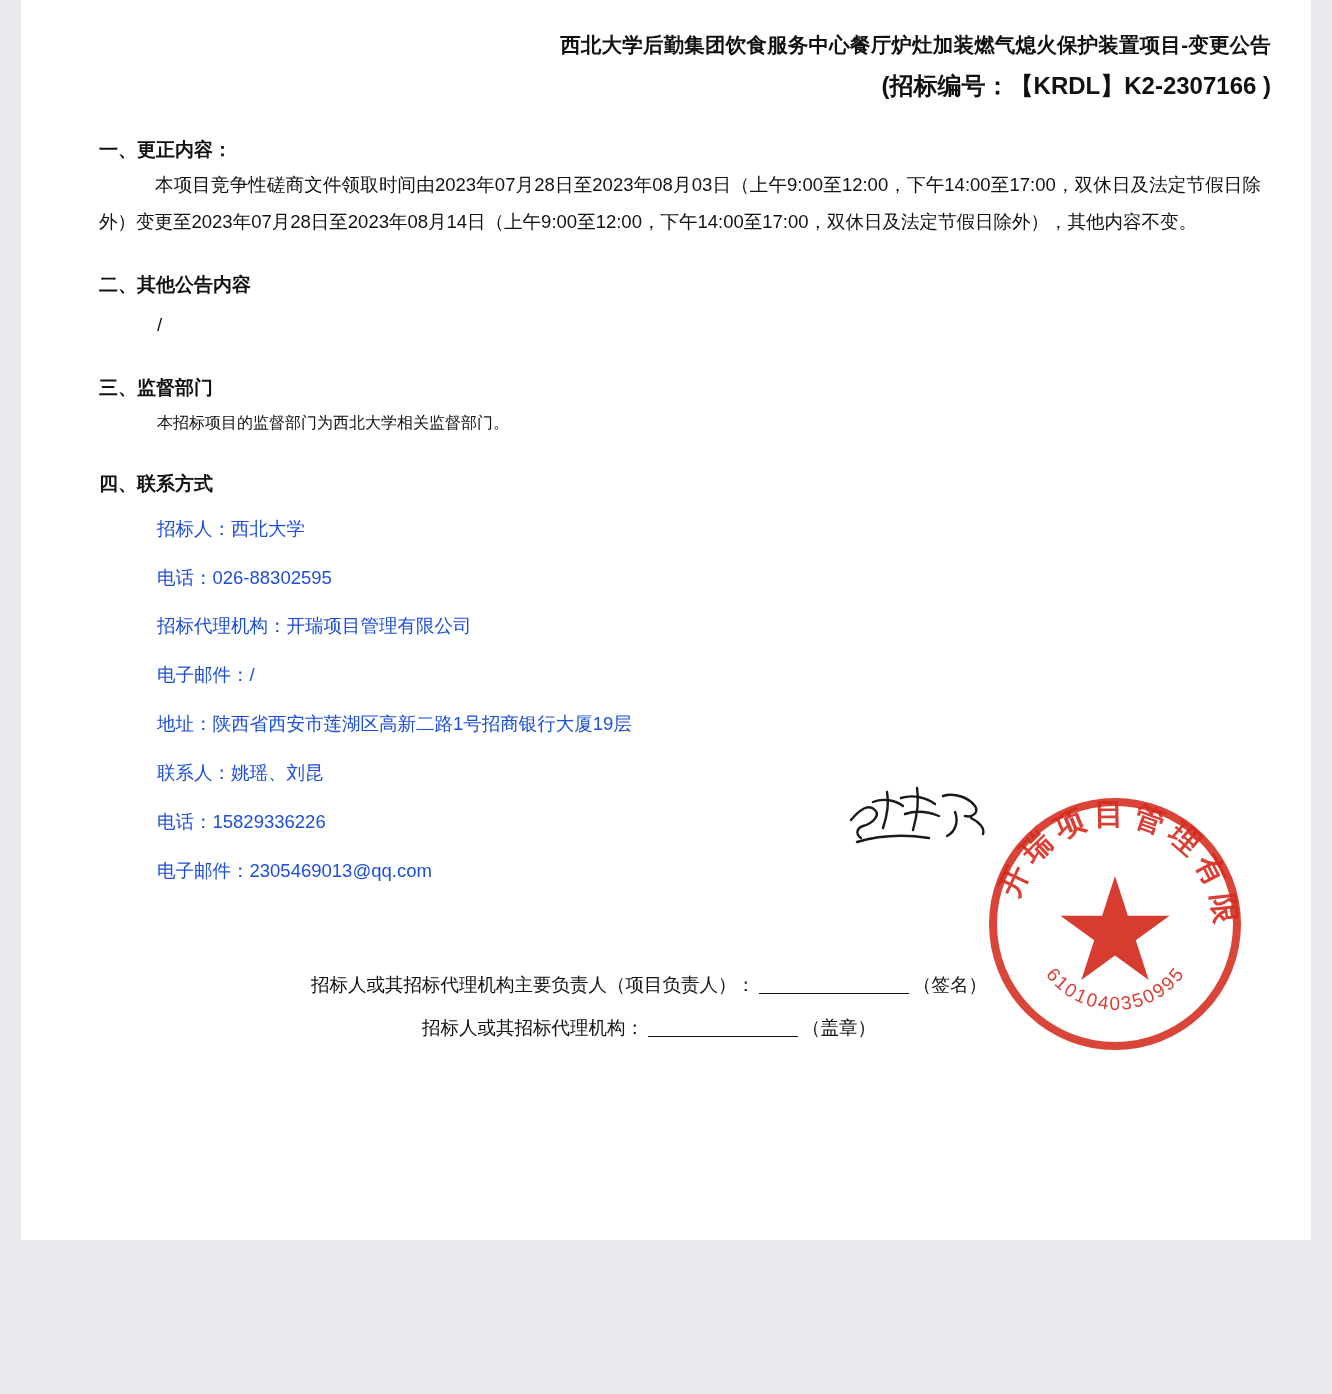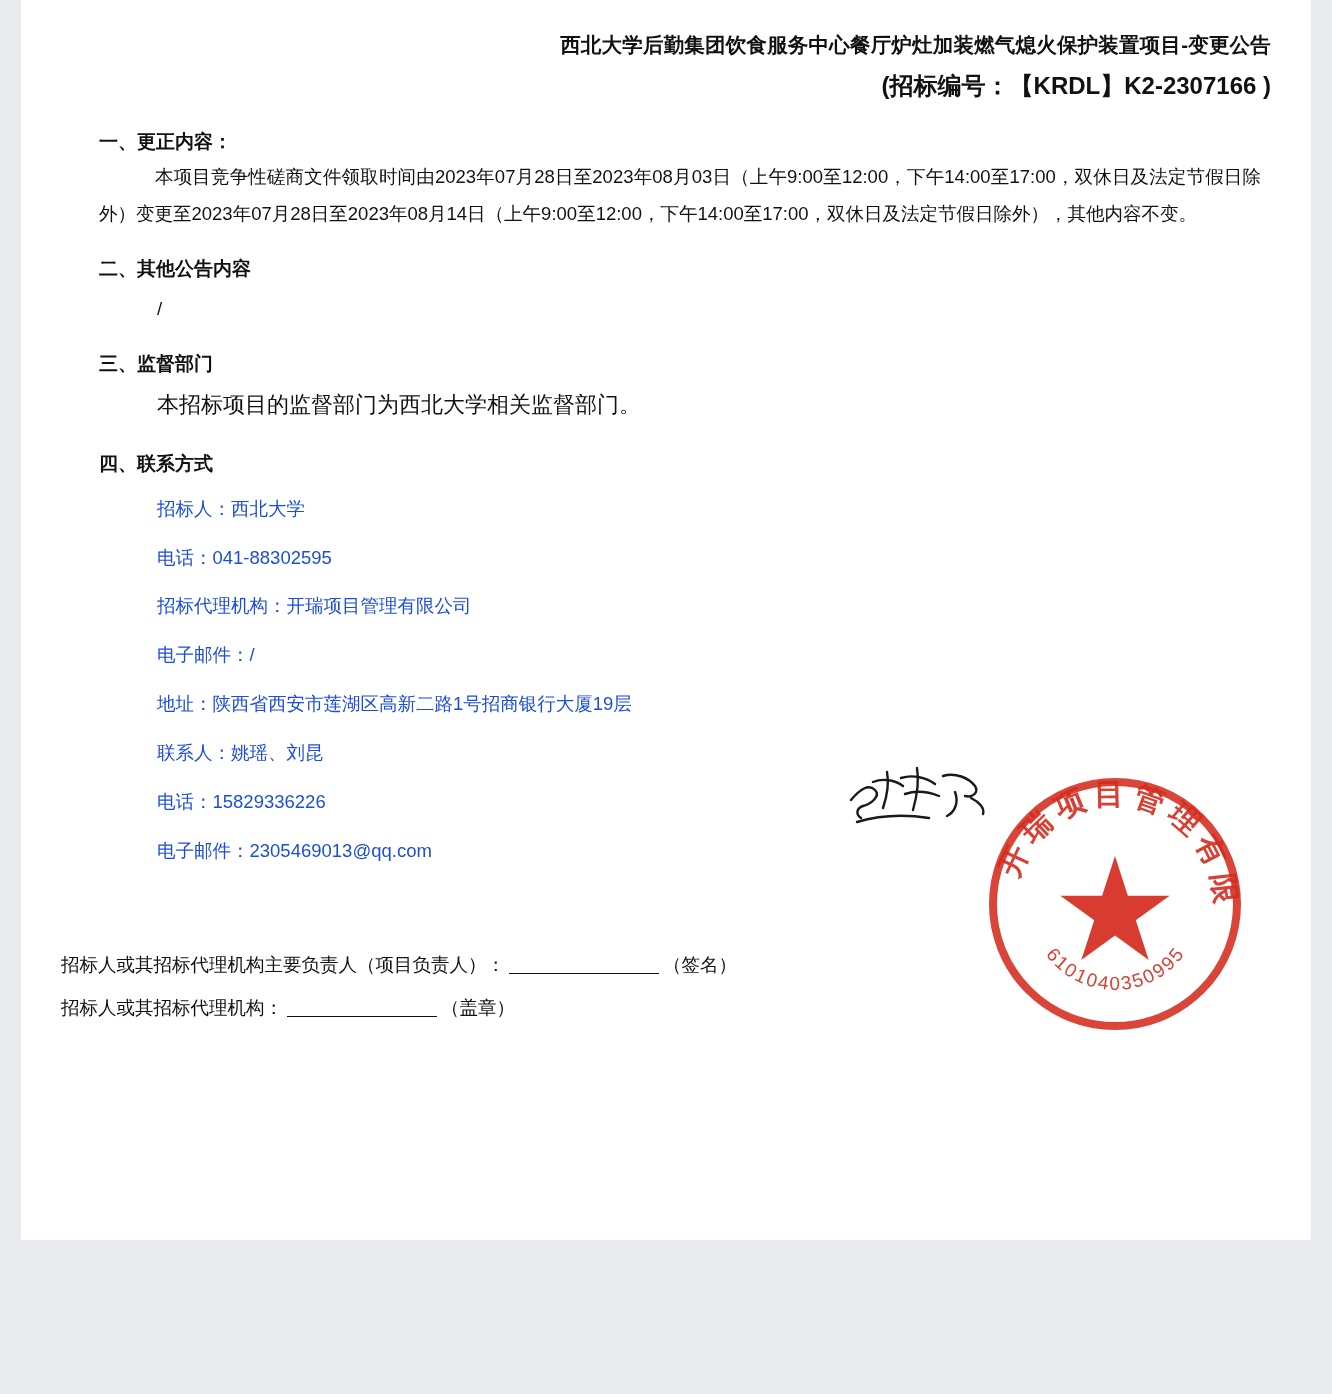--- a/index.html
+++ b/index.html
@@ -37,21 +37,21 @@
     font-size: 24px;
     font-weight: bold;
     color: #111;
     line-height: 1.6;
     margin-top: 6px;
   }
   .section-heading {
     font-size: 19px;
     font-weight: bold;
     color: #111;
-    margin-top: 22px;
+    margin-top: 30px;
     padding-left: 38px;
     line-height: 1.6;
   }
   .body-para {
     font-size: 18.5px;
     color: #111;
     line-height: 2.0;
     text-align: justify;
     padding-left: 38px;
     padding-right: 10px;
@@ -64,40 +64,40 @@
     padding-left: 96px;
   }
   .slash-line {
     font-size: 18.5px;
     color: #111;
     line-height: 2.0;
     padding-left: 96px;
     margin-top: 6px;
   }
   .plain-line {
-    font-size: 22px;
+    font-size: 16px;
     color: #111;
     line-height: 2.0;
     padding-left: 96px;
     margin-top: 4px;
   }
   .contact-list {
     margin-top: 10px;
   }
   .contact-list .sub-line {
     margin-top: 10px;
   }
   .signature-area {
     margin-top: 74px;
     position: relative;
   }
   .sig-line {
     font-size: 18.5px;
     color: #111;
-    text-align: left;
+    text-align: center;
     padding-right: 34px;
     line-height: 2.3;
     white-space: nowrap;
   }
   .blank-underline {
     display: inline-block;
     width: 150px;
     border-bottom: 1.5px solid #111;
     vertical-align: -3px;
     margin: 0 4px;
@@ -142,21 +142,21 @@
   <div class="section-heading">二、其他公告内容</div>
   <div class="slash-line">/</div>
 
   <div class="section-heading">三、监督部门</div>
   <div class="plain-line">本招标项目的监督部门为西北大学相关监督部门。</div>
 
   <div class="section-heading">四、联系方式</div>
 
   <div class="contact-list">
     <div class="sub-line">招标人：西北大学</div>
-    <div class="sub-line">电话：041-88302595</div>
+    <div class="sub-line">电话：026-88302595</div>
     <div class="sub-line">招标代理机构：开瑞项目管理有限公司</div>
     <div class="sub-line">电子邮件：/</div>
     <div class="sub-line">地址：陕西省西安市莲湖区高新二路1号招商银行大厦19层</div>
     <div class="sub-line">联系人：姚瑶、刘昆</div>
     <div class="sub-line">电话：15829336226</div>
     <div class="sub-line">电子邮件：2305469013@qq.com</div>
   </div>
 
   <div class="signature-area">
 

